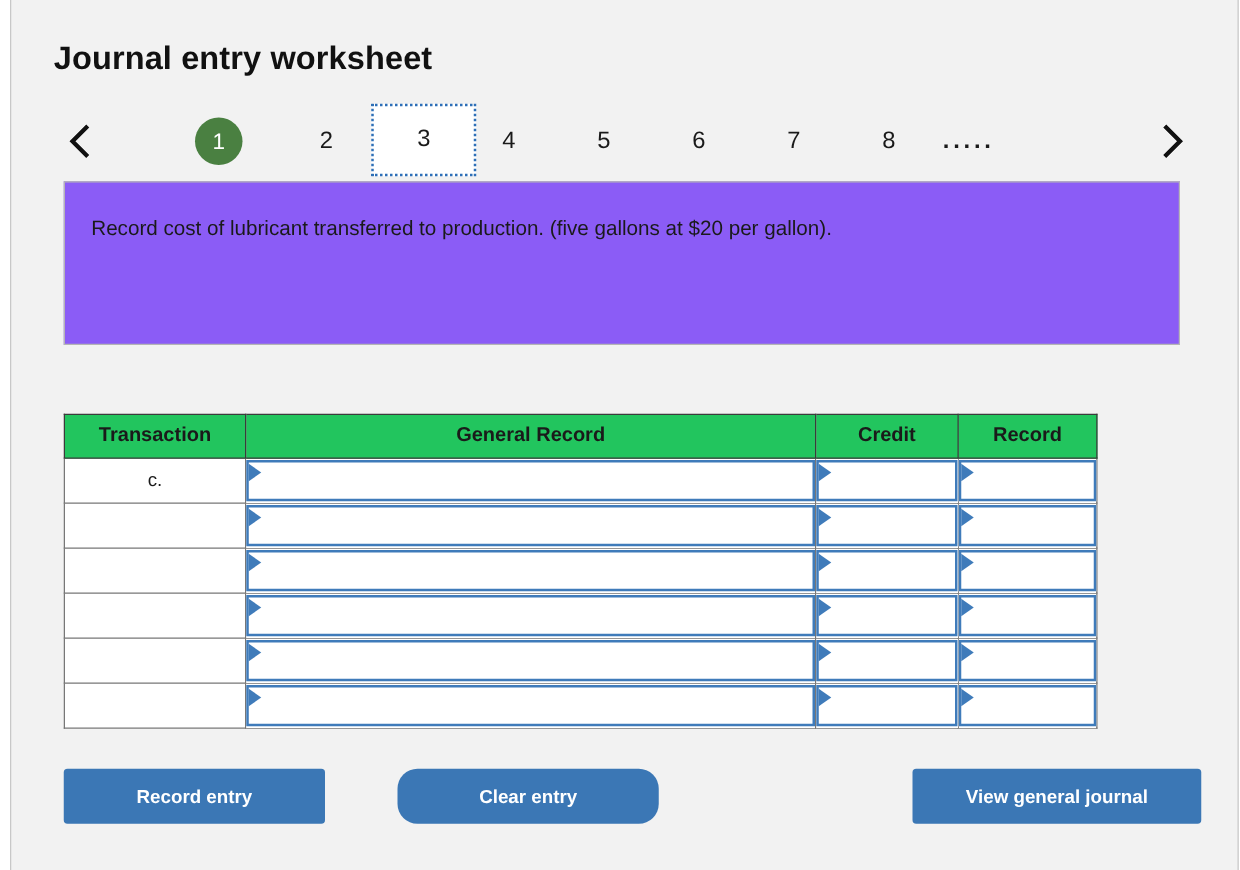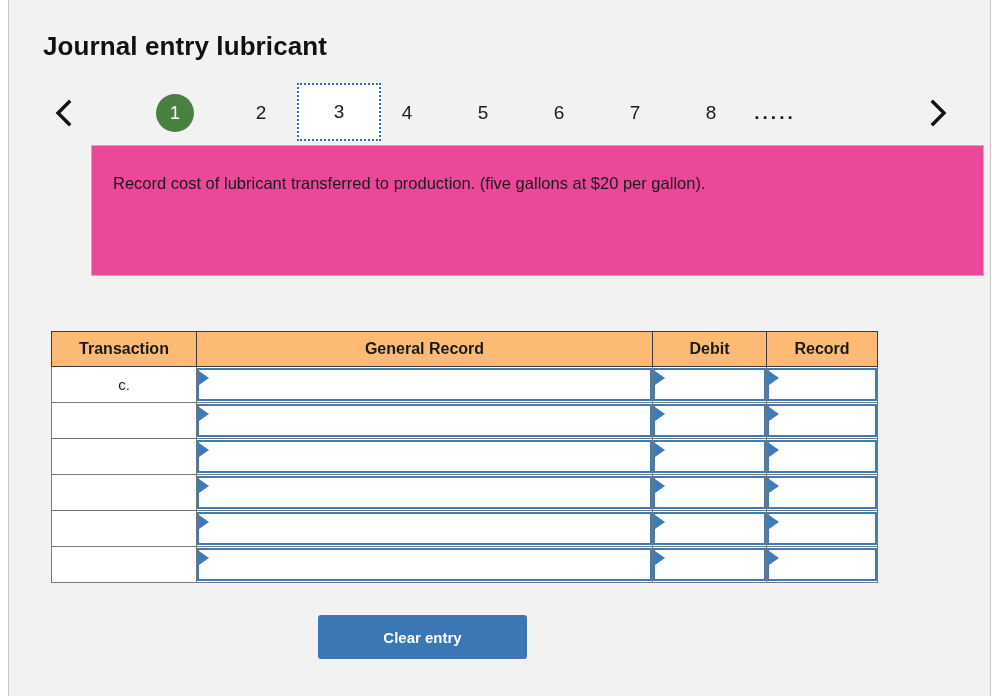--- a/index.html
+++ b/index.html
@@ -101,24 +101,23 @@
     font-weight: bold;
   }
 
   
   .desc-box {
     position: absolute;
     left: 42px;
     top: 145px;
     width: 893px;
     height: 131px;
-    background: #ec4899;
+    background: #8b5cf6;
     border: 1px solid #b5b5b5;
     box-sizing: border-box;
-    margin-left: 40px;
   }
   .desc-text {
     position: absolute;
     left: 21px;
     top: 23px;
     width: 750px;
     font-size: 16.5px;
     line-height: 28px;
     color: #1a1a1a;
   }
@@ -134,21 +133,21 @@
   
   .jtable {
     position: absolute;
     left: 42px;
     top: 331px;
     width: 827px;
     border-collapse: collapse;
     table-layout: fixed;
   }
   .jtable th {
-    background: #fdba74;
+    background: #22c55e;
     border: 1px solid #3b3b3b;
     height: 34px;
     font-size: 16px;
     font-weight: bold;
     color: #1a1a1a;
     padding: 0;
     margin-left: 42px;
   }
   .jtable td {
     border: 1px solid #777777;
@@ -198,29 +197,29 @@
     background: #3b77b5;
     color: #ffffff;
     font-size: 15px;
     font-weight: bold;
     border: none;
     border-radius: 3px;
     cursor: pointer;
     font-family: "Liberation Sans", sans-serif;
   }
   .btn-record { left: 42px;  top: 615px; width: 209px; }
-  .btn-clear  { left: 309px; top: 615px; width: 209px; }
+  .btn-clear  { left: 309px; top: 615px; width: 209px; border-radius: 16px; }
   .btn-view   { left: 721px; top: 615px; width: 231px; }
 </style>
 </head>
 <body>
 
 <div class="page">
 
-  <div class="page-title">Journal entry lubricant</div>
+  <div class="page-title">Journal entry worksheet</div>
 
   <div class="pager">
     <div class="pg-arrow pg-prev">
       <span>
         <svg width="20" height="30" viewBox="0 0 20 30">
             <polyline points="15,4 4,15 15,26" fill="none" stroke="#111111" stroke-width="3.4" stroke-linecap="square" stroke-linejoin="miter"></polyline>
           </svg>
       </span>
     </div>
 
@@ -254,21 +253,21 @@
     <colgroup>
       <col class="col-trans">
         <col class="col-gj">
         <col class="col-deb">
         <col class="col-cre">
     </colgroup>
     <thead>
       <tr>
         <th>Transaction</th>
         <th>General Record</th>
-        <th>Debit</th>
+        <th>Credit</th>
         <th>Record</th>
       </tr>
     </thead>
     <tbody>
       <tr>
         <td class="trans-cell">c.</td>
         <td class="field-cell">
           <div class="field-box">
             <span class="field-tri"></span>
             <span></span>
@@ -388,15 +387,17 @@
         <td class="field-cell">
           <div class="field-box">
             <span class="field-tri"></span>
             <span></span>
           </div>
         </td>
       </tr>
     </tbody>
   </table>
 
+  <button class="btn btn-record">Record entry</button>
   <button class="btn btn-clear">Clear entry</button>
+  <button class="btn btn-view">View general journal</button>
 
 </div>
 
 </body></html>

